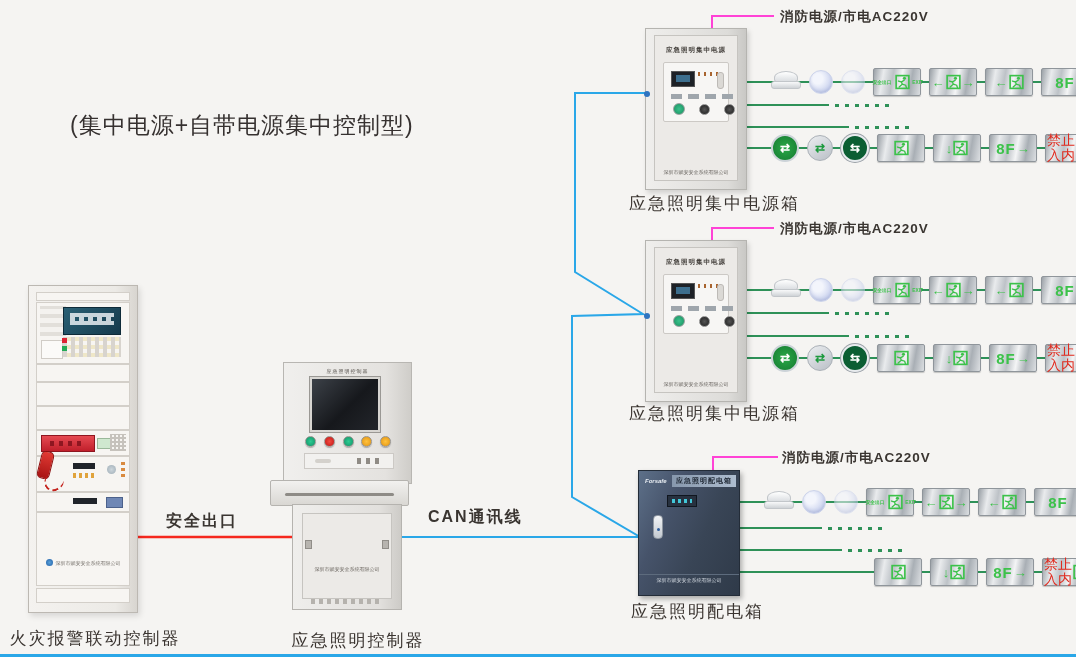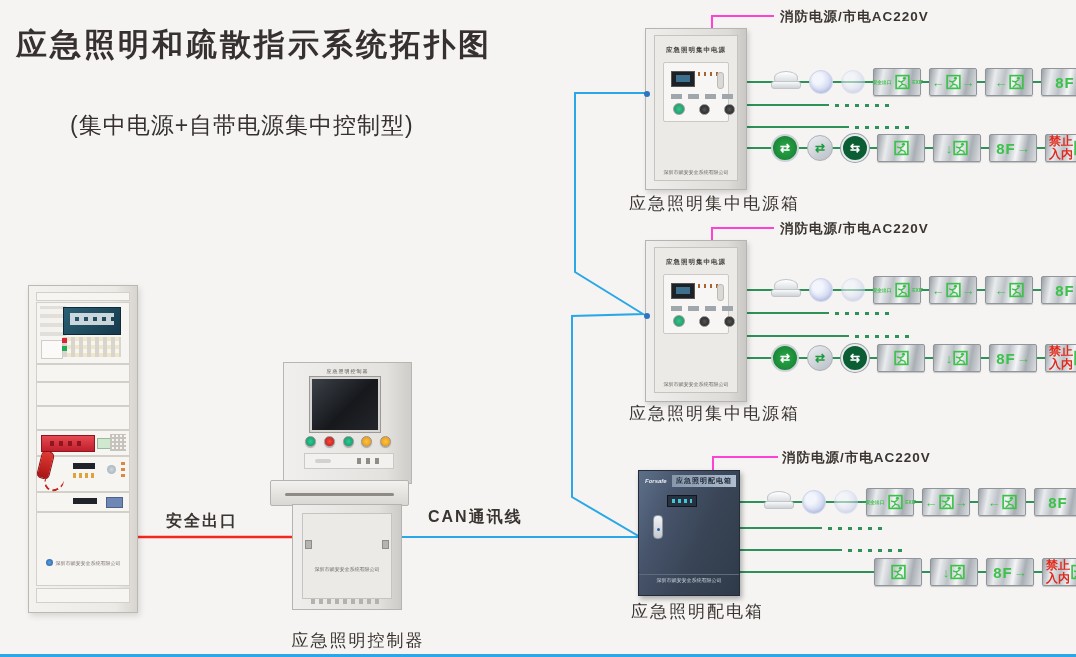--- a/index.html
+++ b/index.html
@@ -46,21 +46,21 @@
   .sign{width:46px;height:26px;flex:0 0 auto;display:flex;align-items:center;justify-content:center;gap:1px;
     background:linear-gradient(100deg,#9ba1a7 0%,#e9ebed 20%,#bdc2c7 40%,#f4f5f6 58%,#a9afb5 78%,#dcdfe2 100%);
     border:1px solid #8f959b;border-radius:2px;box-shadow:0 1px 1px rgba(0,0,0,.2)}
   .man{width:15px;height:16px;flex:0 0 auto}
   .man rect{fill:none;stroke:#3cc24a;stroke-width:2.2}
   .man circle{fill:#3cc24a}
   .man path{fill:none;stroke:#3cc24a;stroke-width:1.8;stroke-linecap:round}
   .arrow{color:#3cc24a;font-weight:700;font-size:13px;line-height:1}
   .cn{font-size:6px;color:#3cc24a;font-weight:700;transform:scale(.8);white-space:nowrap}
   .f8{color:#3cc24a;font-weight:700;font-size:15px;letter-spacing:1px}
-  .forbid{color:#e02a1e;font-weight:700;font-size:12px;line-height:1.1;}
+  .forbid{color:#e02a1e;font-weight:400;font-size:14px;line-height:1.1;}
 
   
   .pbox{position:absolute;width:100px;height:160px;border:1px solid #b5b4b0;
     background:linear-gradient(90deg,#efeeec,#dddcd9 82%,#c9c8c5);box-shadow:2px 3px 5px rgba(0,0,0,.15)}
   .pbox .door{position:absolute;left:8px;right:8px;top:6px;bottom:8px;background:#eceae7;border:1px solid #c6c4c0}
   .pbox .ptitle{margin-top:10px;text-align:center;font-size:6.5px;font-weight:700;color:#44403c;letter-spacing:1px}
   .pbox .panel{position:absolute;left:8px;right:8px;top:26px;height:58px;background:#f7f6f4;
     border:1px solid #ccc9c5;border-radius:2px}
   .panel .lcd{position:absolute;left:7px;top:8px;width:22px;height:14px;background:#1d2126;border:1px solid #555}
   .panel .lcd::after{content:"";display:block;margin:3px auto 0;width:14px;height:7px;background:#3d6f8e}
@@ -191,21 +191,20 @@
 <div class="canvas">
 
   <svg class="wires" width="1076" height="657">
     <polyline class="can" points="392,537 640,537 572,497 572,316 643,314 575,272 575,93 645,93"></polyline>
     <line class="fire" x1="136" y1="537" x2="293" y2="537"></line>
     <polyline class="pink" points="712,30 712,16 774,16"></polyline>
     <polyline class="pink" points="712,242 712,228 774,228"></polyline>
     <polyline class="pink" points="713,474 713,457 778,457"></polyline>
   </svg>
 
-  <div class="title">应急照明和疏散指示系统拓扑图</div>
   <div class="subtitle">(集中电源+自带电源集中控制型)</div>
 
   <div class="linelabel" style="left:166px;top:511px">安全出口</div>
   <div class="linelabel" style="left:428px;top:507px">CAN通讯线</div>
   <div class="powerlabel" style="left:780px;top:8px">消防电源/市电AC220V</div>
   <div class="powerlabel" style="left:780px;top:220px">消防电源/市电AC220V</div>
   <div class="powerlabel" style="left:782px;top:449px">消防电源/市电AC220V</div>
 
   <div class="circuit" style="left: 745px;">
       <div class="light-row" style="top: 66px; width: 331px;">
@@ -470,20 +469,21 @@
       <i class="sbox" style="position:absolute"></i>
     </div>
     <div class="sect cab-door">
       <div class="clogo">
         <i></i>
         <span>深圳市赋安安全系统有限公司</span>
       </div>
     </div>
     <div class="sect cab-base"></div>
   </div>
+  <div class="caption" style="left:0;top:627px;width:190px">火灾报警联动控制器</div>
 
   <div class="con-top">
     <div class="con-title">应急照明控制器</div>
     <i class="con-screen" style="position:absolute"></i>
     <div class="con-btns">
       <i class="b1"></i>
       <i class="b2"></i>
       <i class="b3"></i>
       <i class="b4"></i>
       <i class="b5"></i>

